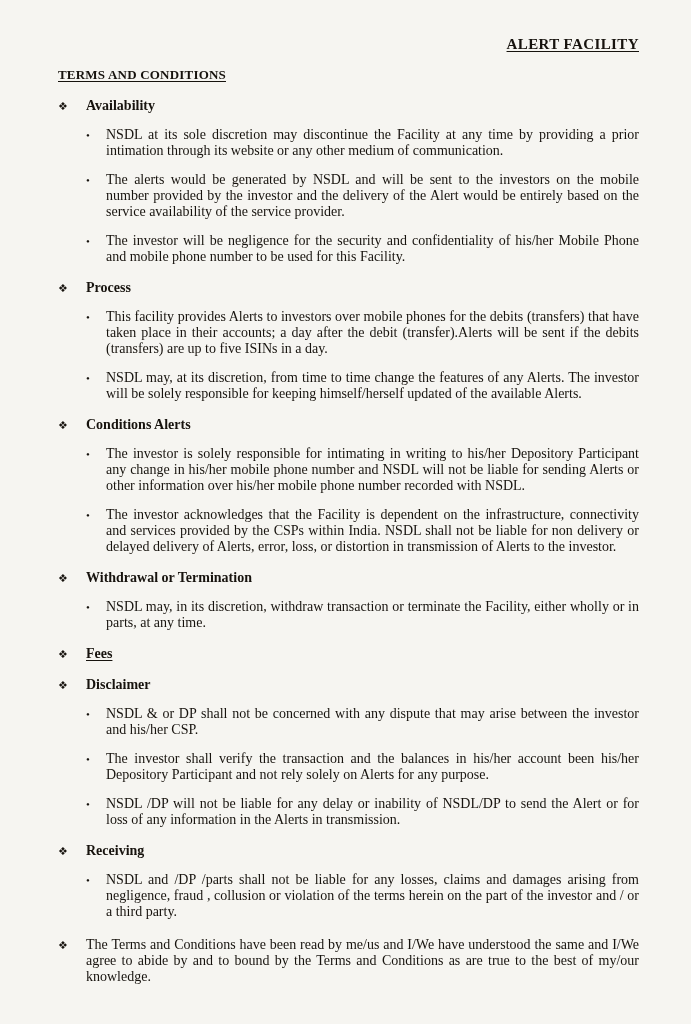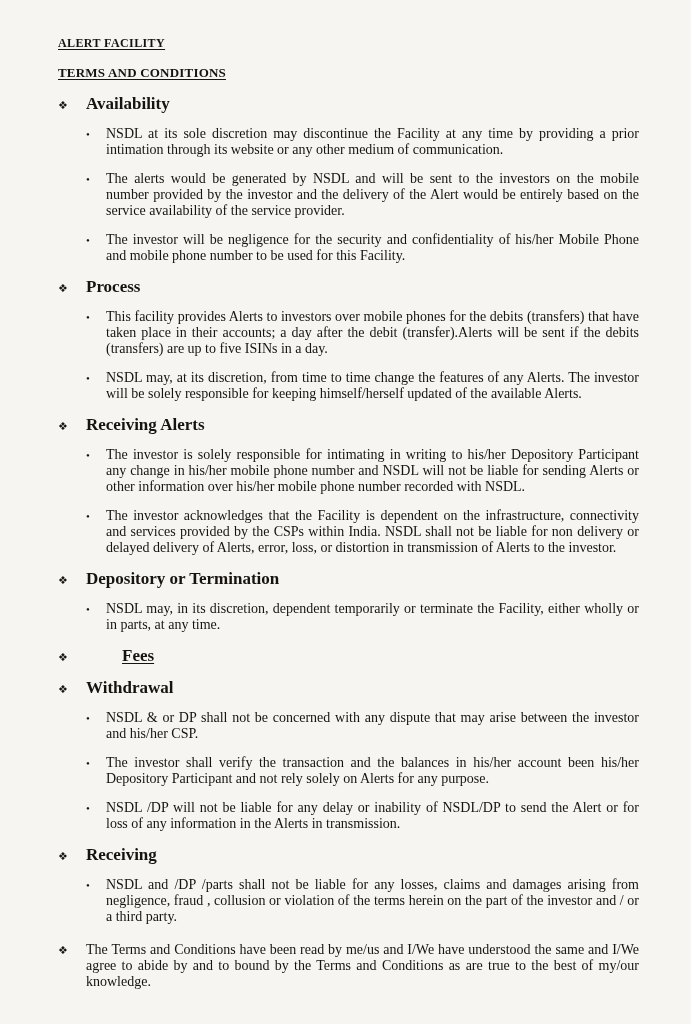--- a/index.html
+++ b/index.html
@@ -8,22 +8,22 @@
     width: 691px;
     height: 1024px;
     background: #f6f5f1;
     font-family: "Liberation Serif", serif;
     color: #17130e;
     overflow: hidden;
   }
   .page { padding: 36px 52px 0 58px; }
 
   .title {
-    text-align: left;
-    font-size: 12px;
+    text-align: right;
+    font-size: 15px;
     font-weight: bold;
     letter-spacing: 0.4px;
   }
   .title .u, .subtitle .u {
     text-decoration: underline;
     text-underline-offset: 2px;
   }
   .subtitle {
     font-size: 13px;
     font-weight: bold;
@@ -34,24 +34,24 @@
   .section { margin-top: 15px; }
   .sec-head { display: flex; align-items: baseline; }
   .diamond {
     width: 28px;
     flex: none;
     font-size: 11px;
     line-height: 16px;
   }
   .sec-title {
     font-weight: bold;
-    font-size: 17px;
-    line-height: 16px;
-  }
-  .sec-title.underlined { text-decoration: underline; text-underline-offset: 2px; margin-left: 36px; }
+    font-size: 14px;
+    line-height: 16px;
+  }
+  .sec-title.underlined { text-decoration: underline; text-underline-offset: 2px; }
 
   .bullet { display: flex; margin-top: 13px; }
   .bullet .dot {
     width: 20px;
     margin-left: 28px;
     flex: none;
     font-size: 11px;
     line-height: 16px;
   }
   .bullet p, .closing p {
@@ -115,54 +115,54 @@
     </div>
     <div class="bullet">
       <span class="dot">•</span>
       <p>NSDL may, at its discretion, from time to time change the features of any Alerts. The investor will be solely responsible for keeping himself/herself updated of the available Alerts.</p>
     </div>
   </div>
 
   <div class="section">
     <div class="sec-head">
       <span class="diamond">❖</span>
-      <span class="sec-title">Receiving Alerts</span>
+      <span class="sec-title">Conditions Alerts</span>
     </div>
     <div class="bullet">
       <span class="dot">•</span>
       <p>The investor is solely responsible for intimating in writing to his/her Depository Participant any change in his/her mobile phone number and NSDL will not be liable for sending Alerts or other information over his/her mobile phone number recorded with NSDL.</p>
     </div>
     <div class="bullet">
       <span class="dot">•</span>
       <p>The investor acknowledges that the Facility is dependent on the infrastructure, connectivity and services provided by the CSPs within India. NSDL shall not be liable for non delivery or delayed delivery of Alerts, error, loss, or distortion in transmission of Alerts to the investor.</p>
     </div>
   </div>
 
   <div class="section">
     <div class="sec-head">
       <span class="diamond">❖</span>
-      <span class="sec-title">Depository or Termination</span>
-    </div>
-    <div class="bullet">
-      <span class="dot">•</span>
-      <p>NSDL may, in its discretion, dependent temporarily or terminate the Facility, either wholly or in parts, at any time.</p>
+      <span class="sec-title">Withdrawal or Termination</span>
+    </div>
+    <div class="bullet">
+      <span class="dot">•</span>
+      <p>NSDL may, in its discretion, withdraw transaction or terminate the Facility, either wholly or in parts, at any time.</p>
     </div>
   </div>
 
   <div class="section">
     <div class="sec-head">
       <span class="diamond">❖</span>
       <span class="sec-title underlined">Fees</span>
     </div>
   </div>
 
   <div class="section">
     <div class="sec-head">
       <span class="diamond">❖</span>
-      <span class="sec-title">Withdrawal</span>
+      <span class="sec-title">Disclaimer</span>
     </div>
     <div class="bullet">
       <span class="dot">•</span>
       <p>NSDL &amp; or DP shall not be concerned with any dispute that may arise between the investor and his/her CSP.</p>
     </div>
     <div class="bullet">
       <span class="dot">•</span>
       <p>The investor shall verify the transaction and the balances in his/her account been his/her Depository Participant and not rely solely on Alerts for any purpose.</p>
     </div>
     <div class="bullet">

